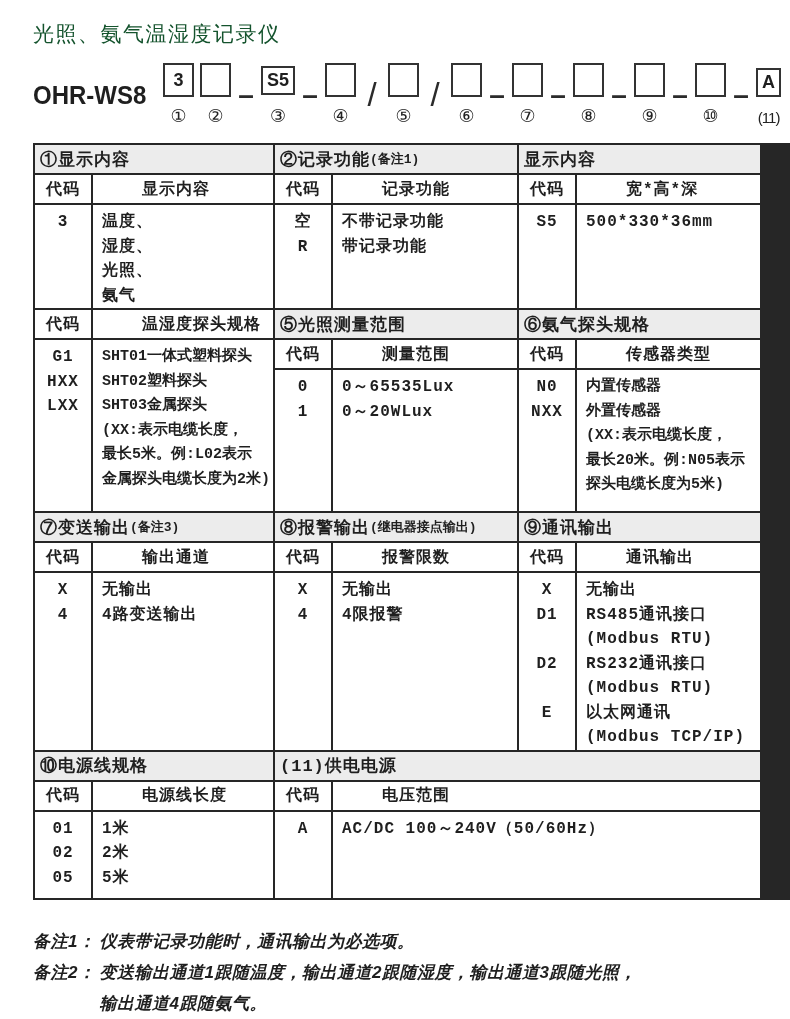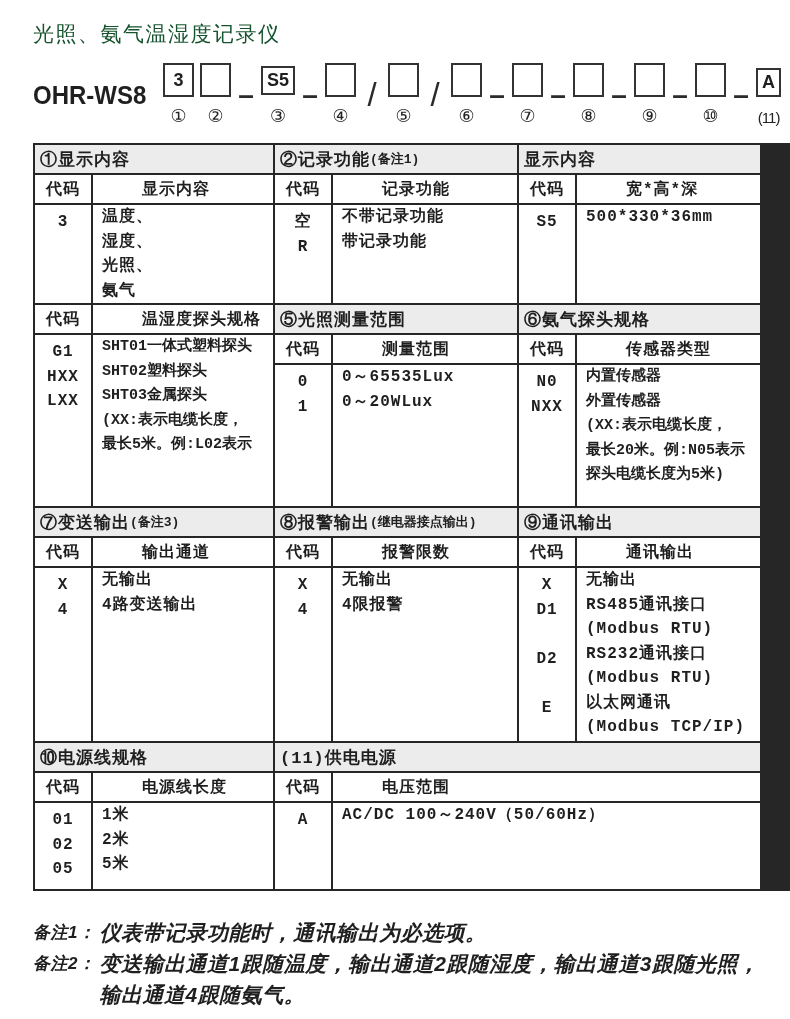--- a/index.html
+++ b/index.html
@@ -66,41 +66,41 @@
     font-size: 16px; font-weight: 700; letter-spacing: 1px;
   }
   .val-col {
     flex: 1 1 auto; display: flex; align-items: center;
     padding-left: 9px; font-size: 16px; font-weight: 700; letter-spacing: 1px;
     white-space: nowrap; overflow: hidden;
   }
 
   .sec-body { display: flex; flex: 1 1 auto; }
   .sec-body .code-col { flex-direction: column; justify-content: flex-start; padding-top: 5px; }
-  .sec-body .val-col  { flex-direction: column; align-items: flex-start; }
+  .sec-body .val-col  { flex-direction: column; align-items: flex-start; padding-top: 5px; }
   .code-line, .value-line {
     min-height: 24.5px; line-height: 24.5px;
     font-size: 16px; font-weight: 700; letter-spacing: 1px; white-space: nowrap;
   }
   .tight .value-line { font-size: 15px; letter-spacing: 0; }
 
   .b1 .sec-body { min-height: 96px; }
   .b2 .sec-body { min-height: 141px; }
   .b3 .sec-body { min-height: 173px; }
   .b4 .sec-body { min-height: 86px; }
 
   
   .notes { margin-top: 26px; }
   .note { display: flex; font-style: italic; }
   .note-label {
     flex: 0 0 auto; font-size: 17px; font-weight: 700;
     letter-spacing: 0.5px; line-height: 31px; margin-right: 4px;
   }
   .note-lines { flex: 1 1 auto; }
-  .note-line { font-size: 21px; font-weight: 700; letter-spacing: 0.5px; line-height: 31px; }
+  .note-line { font-size: 17px; font-weight: 700; letter-spacing: 0.5px; line-height: 31px; }
 </style>
 </head>
 <body>
 
 <div class="doc-title">光照、氨气温湿度记录仪</div>
 
 <div class="model-row">
   <span class="model-prefix">OHR-WS8</span>
 
   <span class="unit">
@@ -232,20 +232,21 @@
           <div class="code-line">G1</div>
           <div class="code-line">HXX</div>
           <div class="code-line">LXX</div>
         </div>
       <div class="val-col">
           <div class="value-line">SHT01一体式塑料探头</div>
           <div class="value-line">SHT02塑料探头</div>
           <div class="value-line">SHT03金属探头</div>
           <div class="value-line">(XX:表示电缆长度，</div>
           <div class="value-line">最长5米。例:L02表示</div>
+          <div class="value-line">金属探头电缆长度为2米)</div>
         </div>
     </div>
   </div>
 
   <div class="section b2">
     <div class="sec-title">
       <span>⑤光照测量范围</span>
         <span class="t-suffix"></span>
     </div>
     <div class="sec-head">

